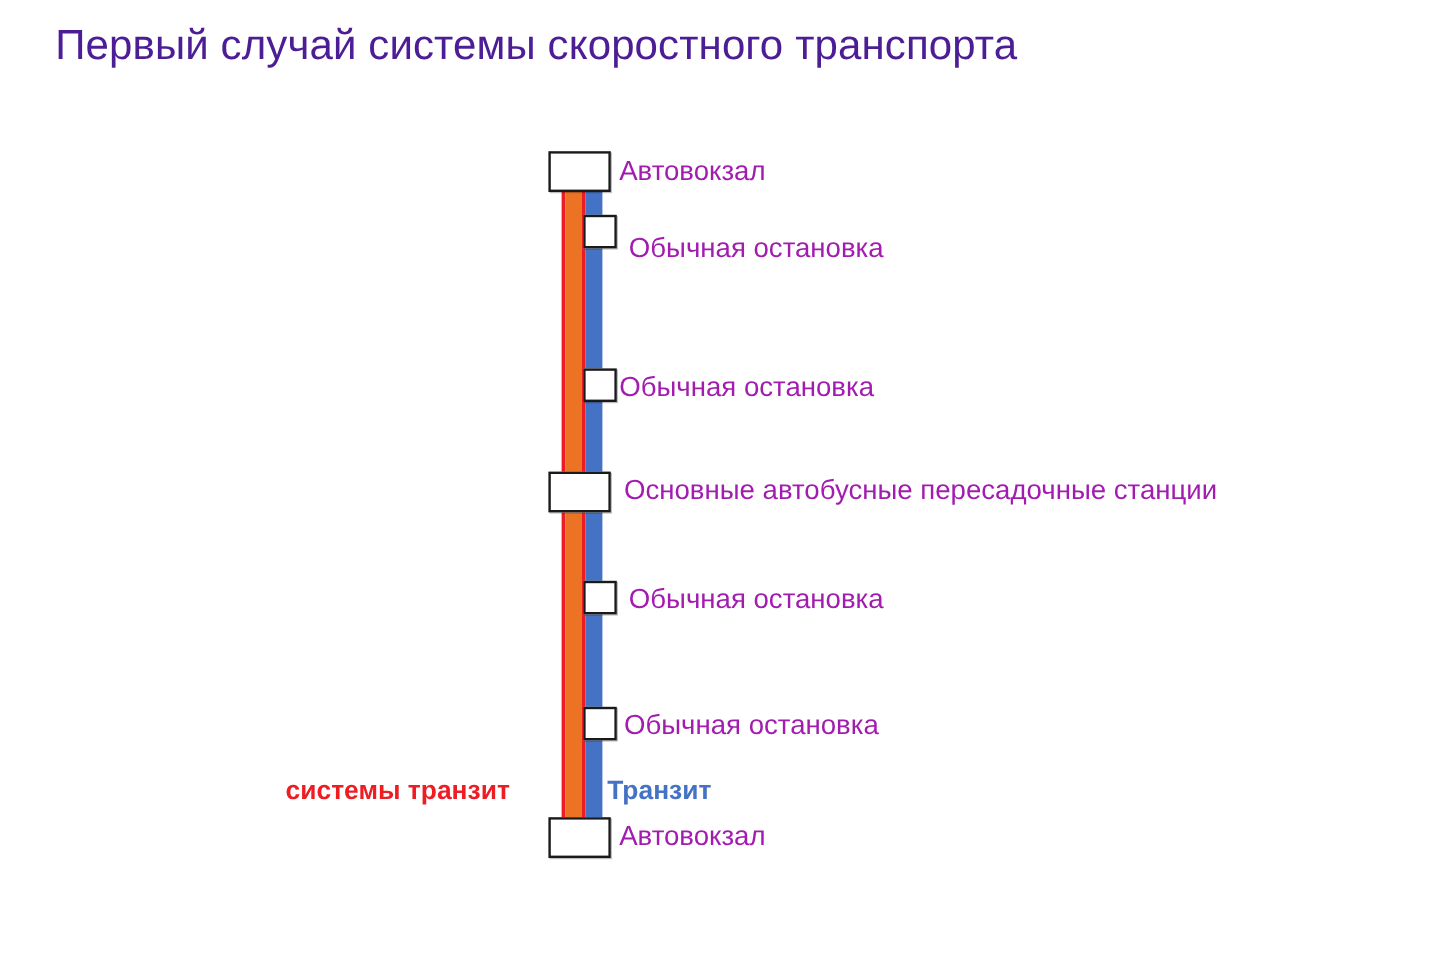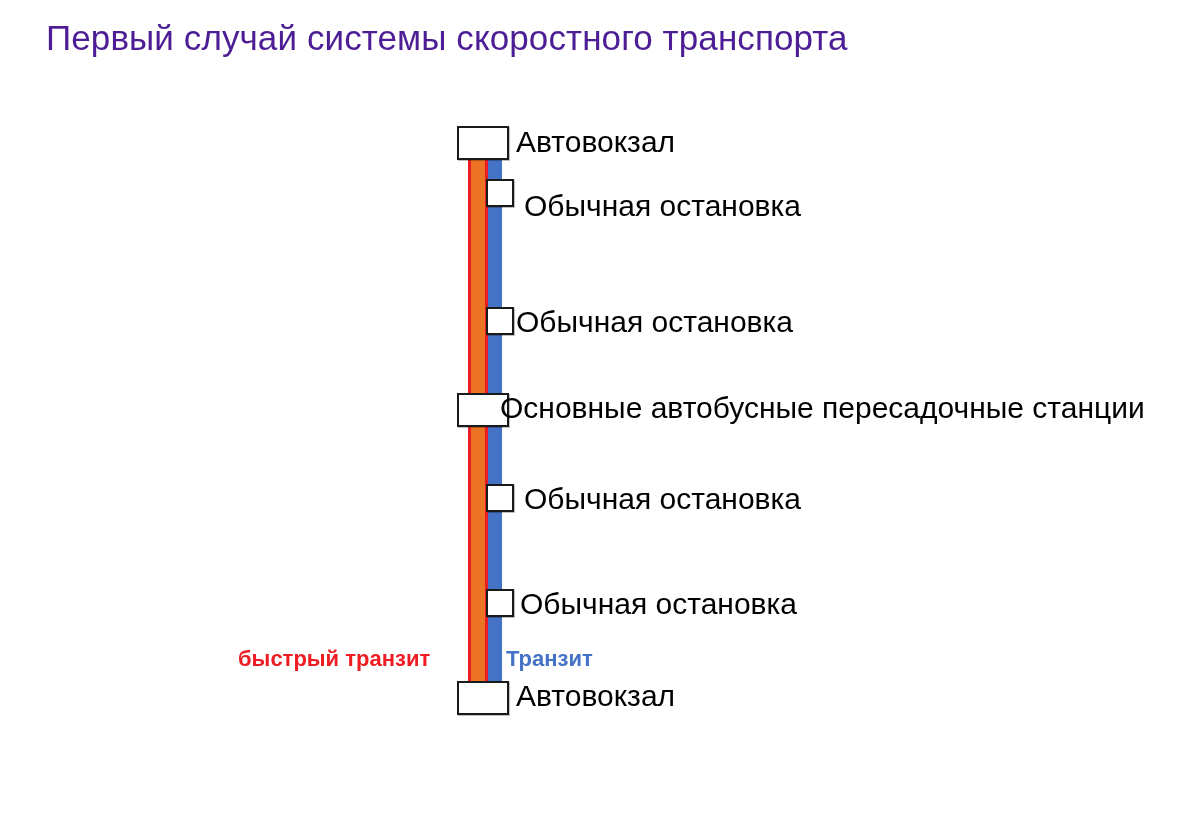--- a/index.html
+++ b/index.html
@@ -85,23 +85,23 @@
   }
   .station-small { 
     left: 486px;
     width: 28px;
     height: 28px;
   }
 
   
   .station-label {
     position: absolute;
-    font-size: 30px;
+    font-size: 23px;
     line-height: 28px;
-    color: #000000;
+    color: #a21caf;
     white-space: nowrap;
   }
 
   
   #legend-rapid {
     position: absolute;
     left: 238px;
     top: 645px;
     font-size: 22px;
     line-height: 28px;
@@ -138,27 +138,27 @@
   <div class="station station-wide" style="top:126px;"></div>
   <div class="station-label" style="left:516px; top:128px;">Автовокзал</div>
 
   <div class="station station-small" style="top:179px;"></div>
   <div class="station-label" style="left:524px; top:192px;">Обычная остановка</div>
 
   <div class="station station-small" style="top:307px;"></div>
   <div class="station-label" style="left:516px; top:308px;">Обычная остановка</div>
 
   <div class="station station-wide" style="top:393px;"></div>
-  <div class="station-label" style="left:500px; top:394px;">Основные автобусные пересадочные станции</div>
+  <div class="station-label" style="left:520px; top:394px;">Основные автобусные пересадочные станции</div>
 
   <div class="station station-small" style="top:484px;"></div>
   <div class="station-label" style="left:524px; top:485px;">Обычная остановка</div>
 
   <div class="station station-small" style="top:589px;"></div>
   <div class="station-label" style="left:520px; top:590px;">Обычная остановка</div>
 
   <div class="station station-wide" style="top:681px;"></div>
   <div class="station-label" style="left:516px; top:682px;">Автовокзал</div>
 
-  <div id="legend-rapid">быстрый транзит</div>
+  <div id="legend-rapid">системы транзит</div>
   <div id="legend-transit">Транзит</div>
 
 </div>
 
 </body></html>

